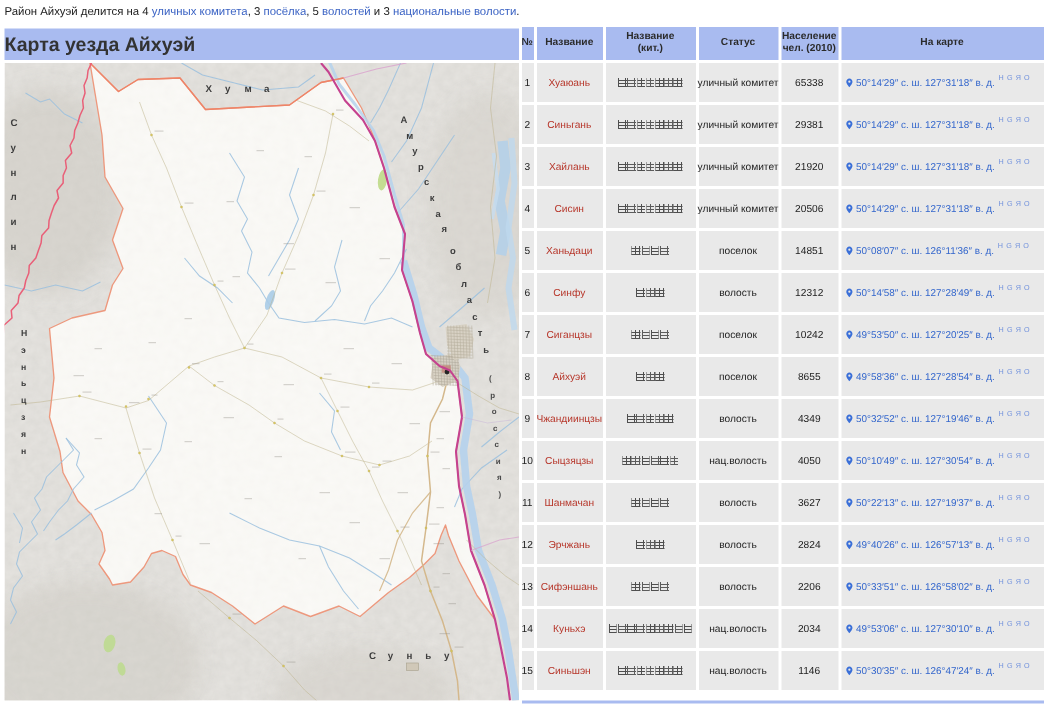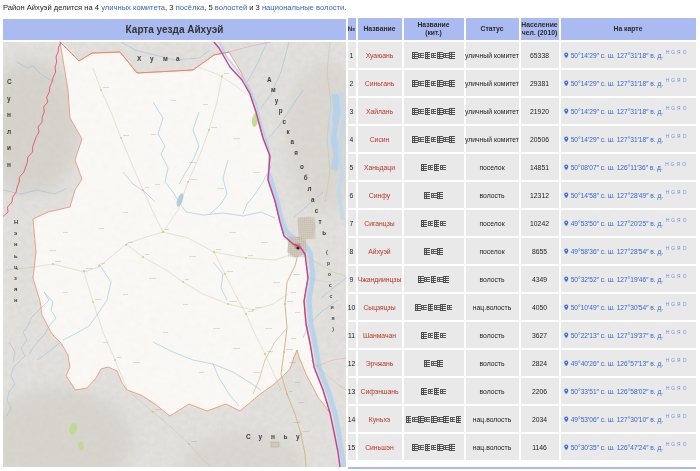--- a/index.html
+++ b/index.html
@@ -1,19 +1,19 @@
 <!DOCTYPE html>
 <html><head><meta charset="utf-8"><style>
 html,body{margin:0;padding:0;background:#fff;}
 body{width:700px;height:471px;font-family:"Liberation Sans",sans-serif;}
 #page{position:relative;width:700px;height:471px;overflow:hidden;}
 #intro{position:absolute;left:3px;top:3px;font-size:7.6px;color:#222;white-space:nowrap;}
 #intro a{color:#3b63c4;text-decoration:none;}
 #mapbox{position:absolute;left:3px;top:18.5px;width:343px;}
-#mapcap{height:21.5px;background:#a9bbf0;font-size:10px;font-weight:bold;color:#333;text-align:center;line-height:22px;}
+#mapcap{height:21.5px;background:#a9bbf0;font-size:13px;font-weight:bold;color:#333;text-align:left;line-height:22px;}
 #mapsvg{position:absolute;left:0;top:23.5px;width:343px;height:425px;}
 .cell{position:absolute;background:#e9e9e9;display:flex;align-items:center;justify-content:center;font-size:6.8px;color:#222;white-space:nowrap;overflow:visible;}
 .hdr{background:#a9bbf0;font-weight:bold;color:#2b2b2b;line-height:8px;text-align:center;}
 .cl{justify-content:flex-start;}
 .red{color:#b7372b;}
 .crd{color:#3366cc;font-size:6.6px;}
 .pin{width:6.5px;height:8.5px;margin:0 1.5px 0 2.2px;flex:none;}
 .hg{font-size:4.8px;color:#7191dc;letter-spacing:2.1px;margin-left:2.5px;position:relative;top:-2.5px;}
 .cjw{display:inline-block;vertical-align:middle;}
 .cj{display:inline-block;width:5.9px;height:6.2px;margin:0 0.25px;vertical-align:middle;opacity:.88;}

